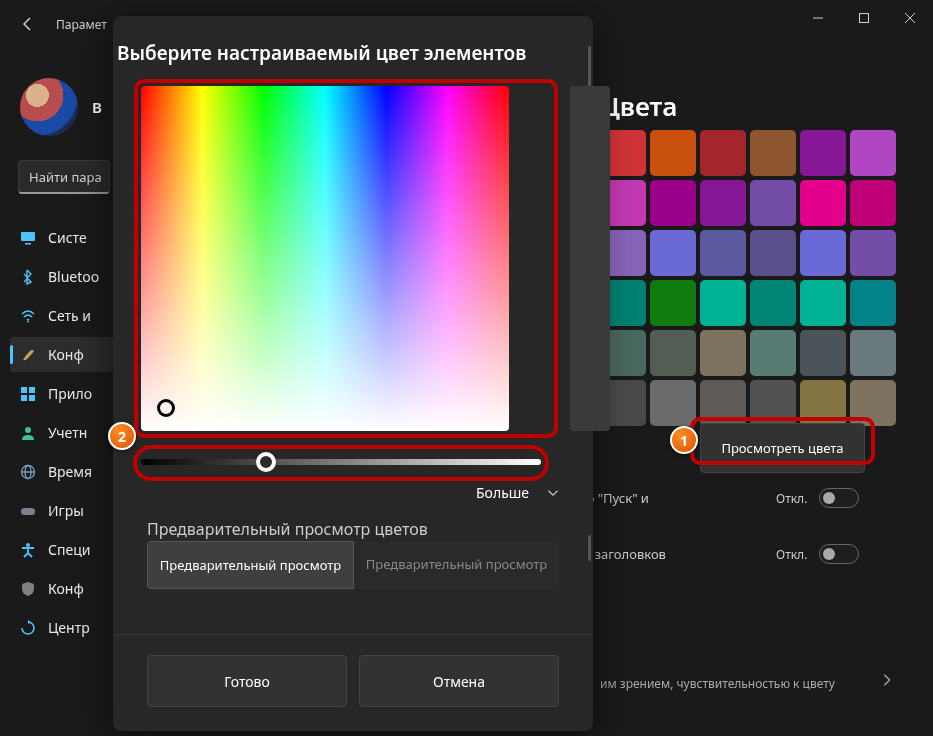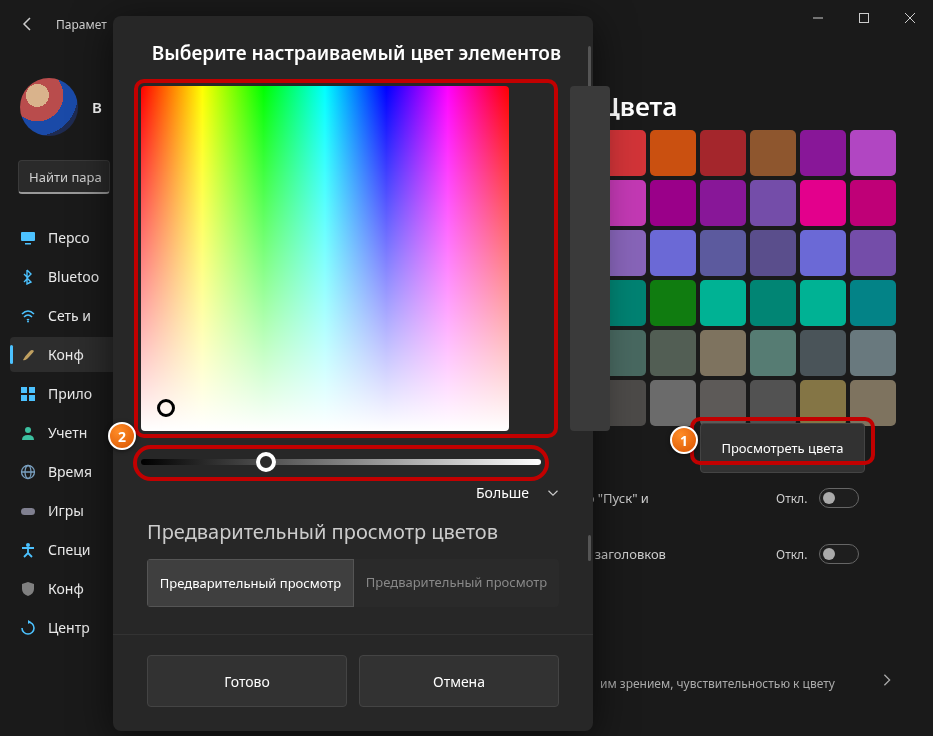--- a/index.html
+++ b/index.html
@@ -80,21 +80,21 @@
   
   .dialog {
     position: absolute; top: 16px; left: 113px;
     width: 480px; height: 715px;
     background: #272727;
     border-radius: 8px;
     box-shadow: 0 8px 40px rgba(0,0,0,.6);
     z-index: 10;
     display: flex; flex-direction: column;
   }
-  .dlg-title { text-align: right; font-size: 19px; font-weight: 600; padding: 24px 32px 20px; }
+  .dlg-title { text-align: left; font-size: 19px; font-weight: 600; padding: 24px 4px 20px; }
   .picker-wrap { position: relative; margin: 0 28px; }
   .color-field {
     width: 368px; height: 345px;
     background:
       linear-gradient(to top, #fff, rgba(255,255,255,0)),
       linear-gradient(to right, #f00, #ff0, #0f0, #0ff, #00f, #f0f, #f00);
     border-radius: 4px;
     position: relative;
   }
   .cf-cursor { position: absolute; left: 16px; bottom: 14px; width: 18px; height: 18px; border: 3px solid #000; border-radius: 50%; background: transparent; }
@@ -104,21 +104,21 @@
   .slider-wrap { margin: 28px 28px 0; position: relative; }
   .slider {
     width: 400px; height: 6px; border-radius: 3px;
     background: linear-gradient(to right, #000, #fff);
     position: relative;
   }
   .slider-thumb { position: absolute; left: 115px; top: -7px; width: 20px; height: 20px; border-radius: 50%; background: #2b2b2b; border: 4px solid #fff; }
   .slider-highlight { position: absolute; top: -14px; left: -8px; width: 416px; height: 36px; border: 4px solid #c20000; border-radius: 18px; pointer-events: none; }
 
   .more-row { margin: 18px 34px 0; display: flex; justify-content: flex-end; align-items: center; gap: 18px; font-size: 14px; cursor: pointer; }
-  .preview-label { margin: 16px 34px 14px; font-size: 20px; color: #ccc; }
+  .preview-label { margin: 16px 34px 1px; font-size: 16px; color: #ccc; }
   .preview-tabs { display: flex; margin: 0 34px; border-radius: 4px; overflow: hidden; }
   .ptab { flex: 1; padding: 14px 0; text-align: center; font-size: 13px; cursor: pointer; }
   .ptab.active { background: #3f3f3f; border: 1px solid #555; }
   .ptab.inactive { background: #2a2a2a; color: #888; }
 
   .dlg-footer { margin-top: auto; display: flex; gap: 12px; padding: 20px 34px 24px; border-top: 1px solid #333; }
   .dlg-btn { flex: 1; height: 52px; background: #323232; border: 1px solid #444; border-radius: 4px; display: flex; align-items: center; justify-content: center; font-size: 14px; cursor: pointer; }
 
   .scroll-thumb { position: absolute; right: 2px; top: 30px; width: 3px; height: 120px; background: #555; border-radius: 2px; }
   .scroll-thumb2 { position: absolute; right: 2px; bottom: 170px; width: 3px; height: 26px; background: #555; border-radius: 2px; }
@@ -160,21 +160,21 @@
 <div class="search-box">Найти пара</div>
 
 <div class="sidebar" id="sidebar">
     <div class="side-item">
       <span class="ico" style="color:#4cc2ff">
         <svg viewBox="0 0 16 16" width="16" height="16">
           <rect x="1" y="2" width="14" height="9" rx="1" fill="currentColor"></rect>
           <rect x="5" y="13" width="6" height="1.5" fill="currentColor"></rect>
         </svg>
       </span>
-      <span>Персо</span>
+      <span>Систе</span>
     </div>
     <div class="side-item">
       <span class="ico" style="color:#4cc2ff">
         <svg viewBox="0 0 16 16" width="16" height="16">
           <path d="M7 1 L11 5 L7 9 L11 13 L7 15 L7 1 M4 5 L7 8 M4 13 L7 10" stroke="currentColor" fill="none" stroke-width="1.4"></path>
         </svg>
       </span>
       <span>Bluetoo</span>
     </div>
     <div class="side-item">

